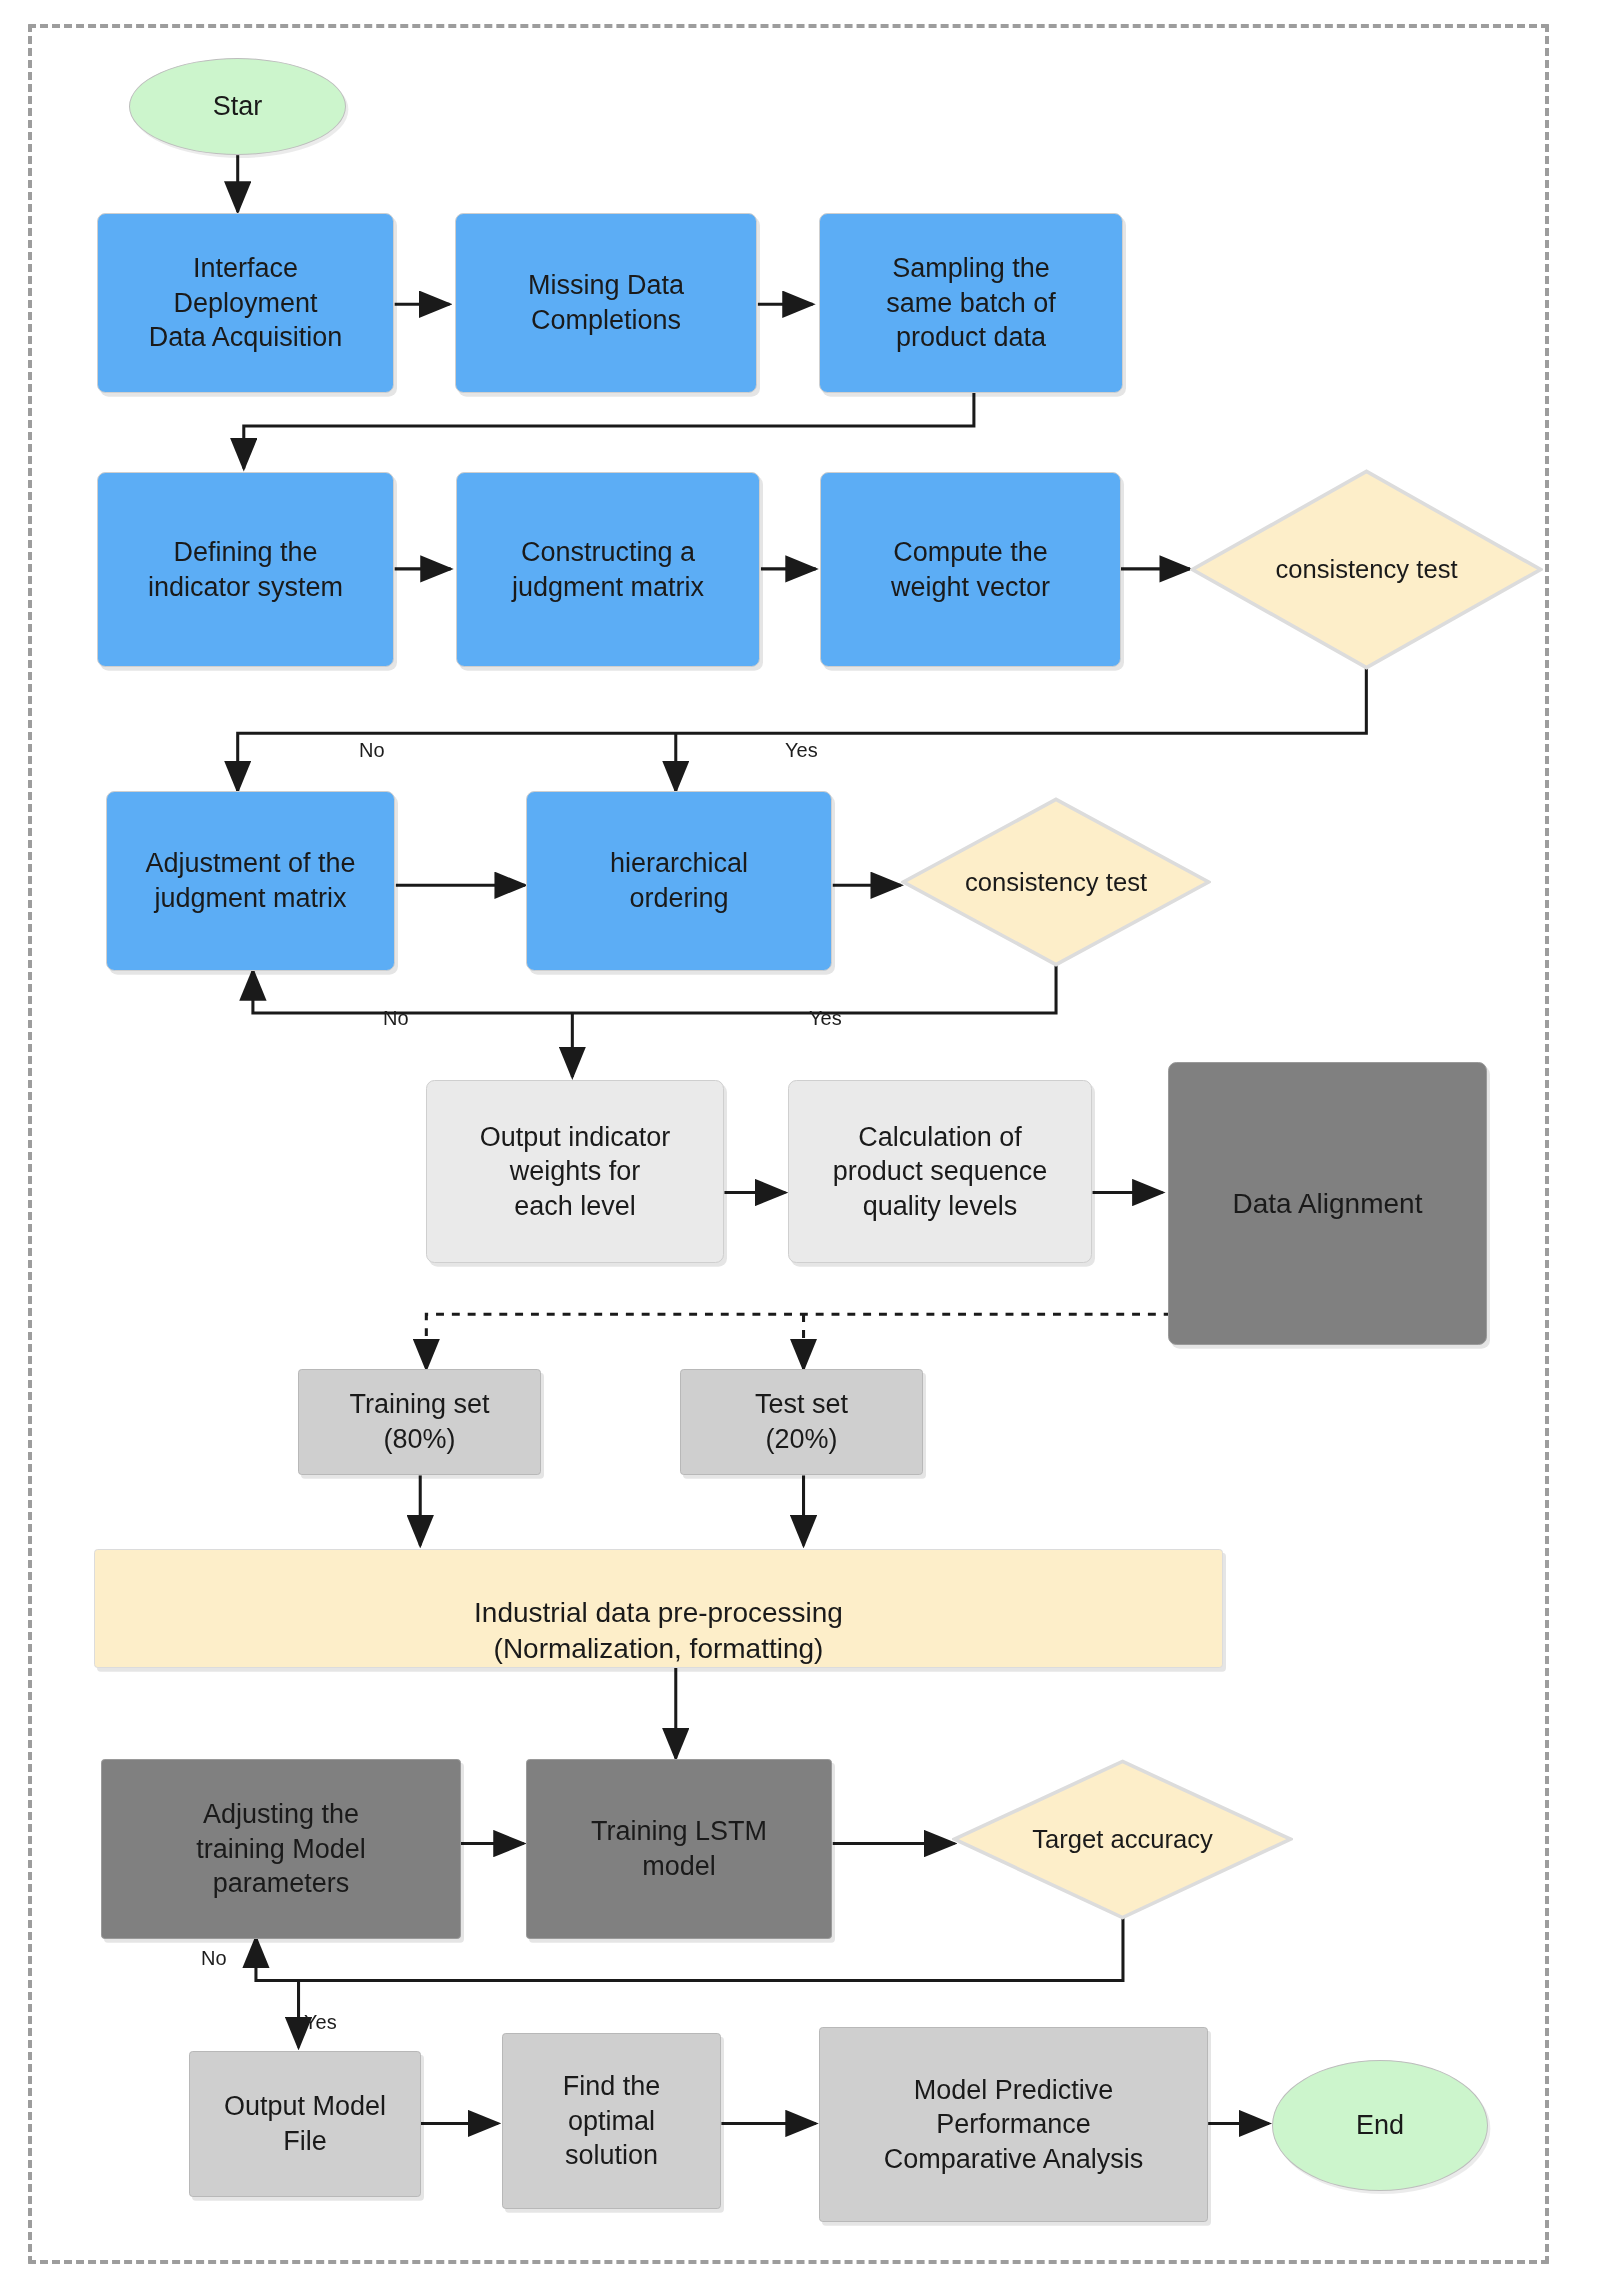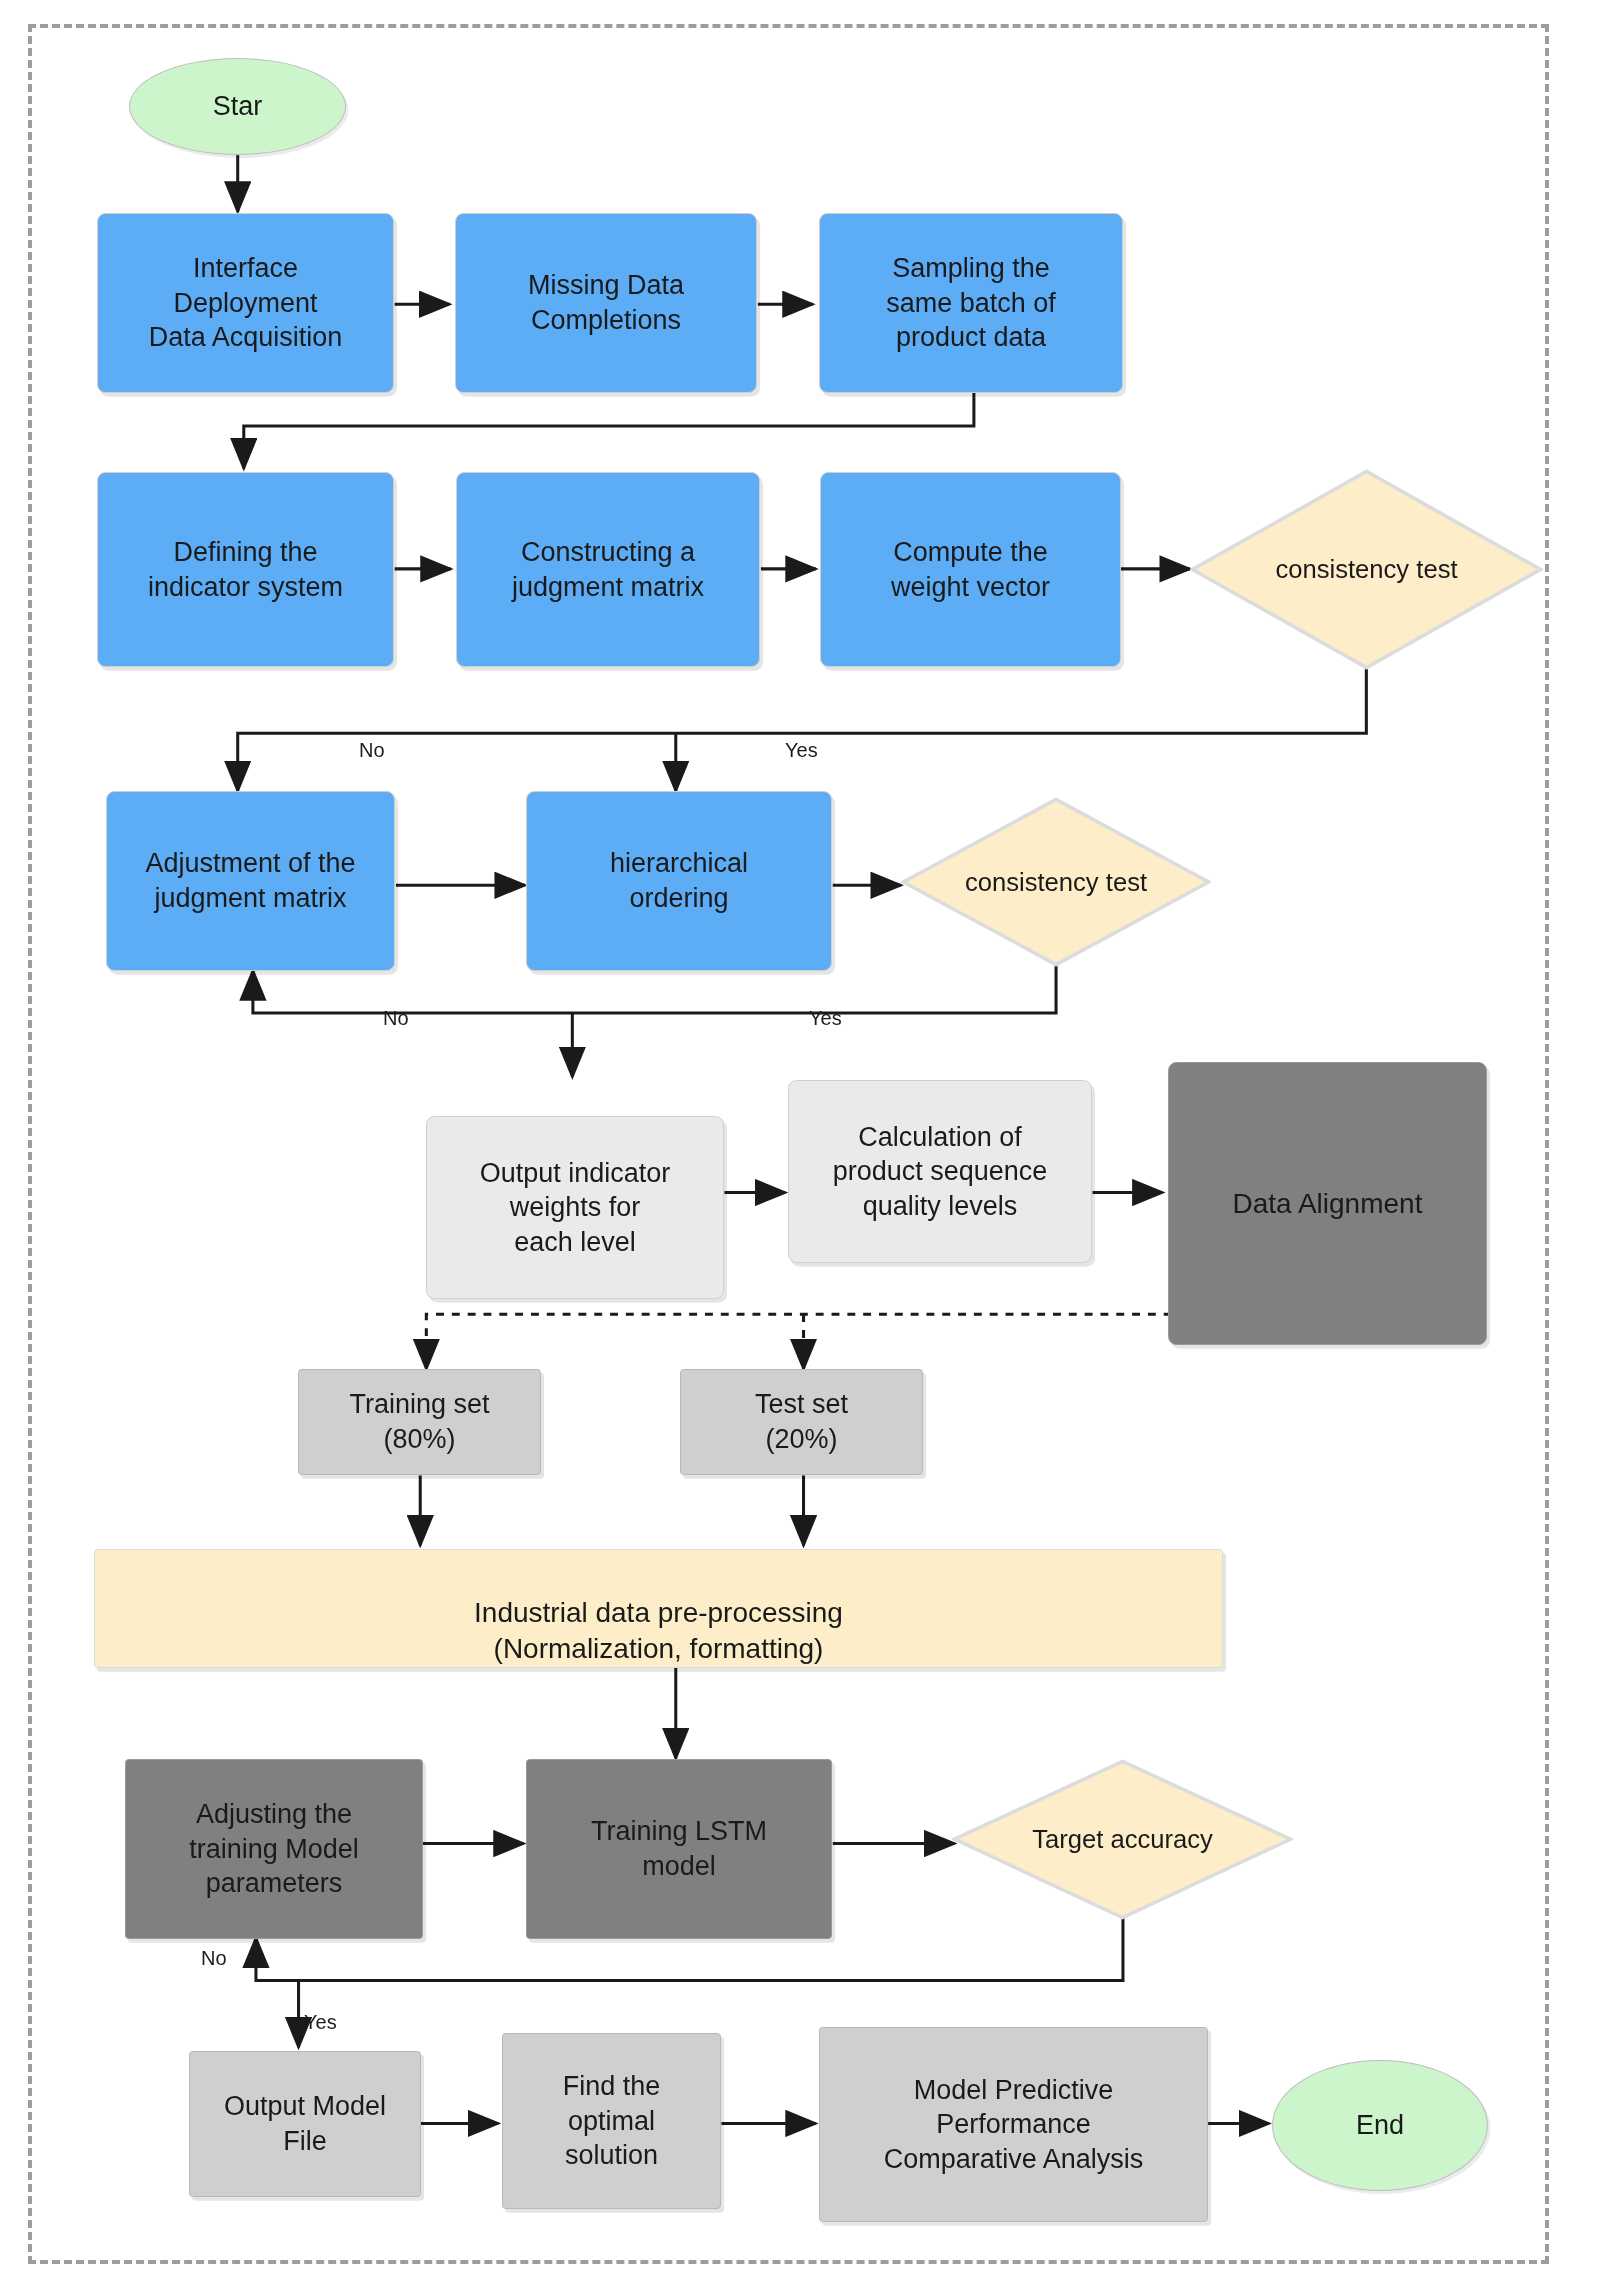--- a/index.html
+++ b/index.html
@@ -193,21 +193,21 @@
 ordering</span>
   </div>
 
   <div class="node diamond f42" style="left:901px;top:797px;width:310px;height:170px;">
     <svg class="dshape" viewBox="0 0 510 280" preserveAspectRatio="none">
       <polygon points="255,4 506,140 255,276 4,140" fill="#fdeec9" stroke="#dcdcdc" stroke-width="6"></polygon>
     </svg>
     <span class="dlabel">consistency test</span>
   </div>
 
-  <div class="node box lightgray f44" style="left:426px;top:1080px;width:298px;height:183px;margin-top:36px;">
+  <div class="node box lightgray f44" style="left:426px;top:1080px;width:298px;height:183px;">
     <span>Output indicator
 weights for
 each level</span>
   </div>
 
   <div class="node box lightgray f44" style="left:788px;top:1080px;width:304px;height:183px;">
     <span>Calculation of
 product sequence
 quality levels</span>
   </div>
@@ -224,21 +224,21 @@
   <div class="node box sq midgray f44" style="left:680px;top:1369px;width:243px;height:106px;">
     <span>Test set
 (20%)</span>
   </div>
 
   <div class="node box sq cream f46" style="left:94px;top:1549px;width:1129px;height:119px;">
     <span>Industrial data pre-processing
 (Normalization, formatting)</span>
   </div>
 
-  <div class="node box sq darkgray f44" style="left:125px;top:1759px;width:298px;height:180px;">
+  <div class="node box sq darkgray f44" style="left:101px;top:1759px;width:360px;height:180px;">
     <span>Adjusting the
 training Model
 parameters</span>
   </div>
 
   <div class="node box sq darkgray f44" style="left:526px;top:1759px;width:306px;height:180px;">
     <span>Training LSTM
 model</span>
   </div>
 

